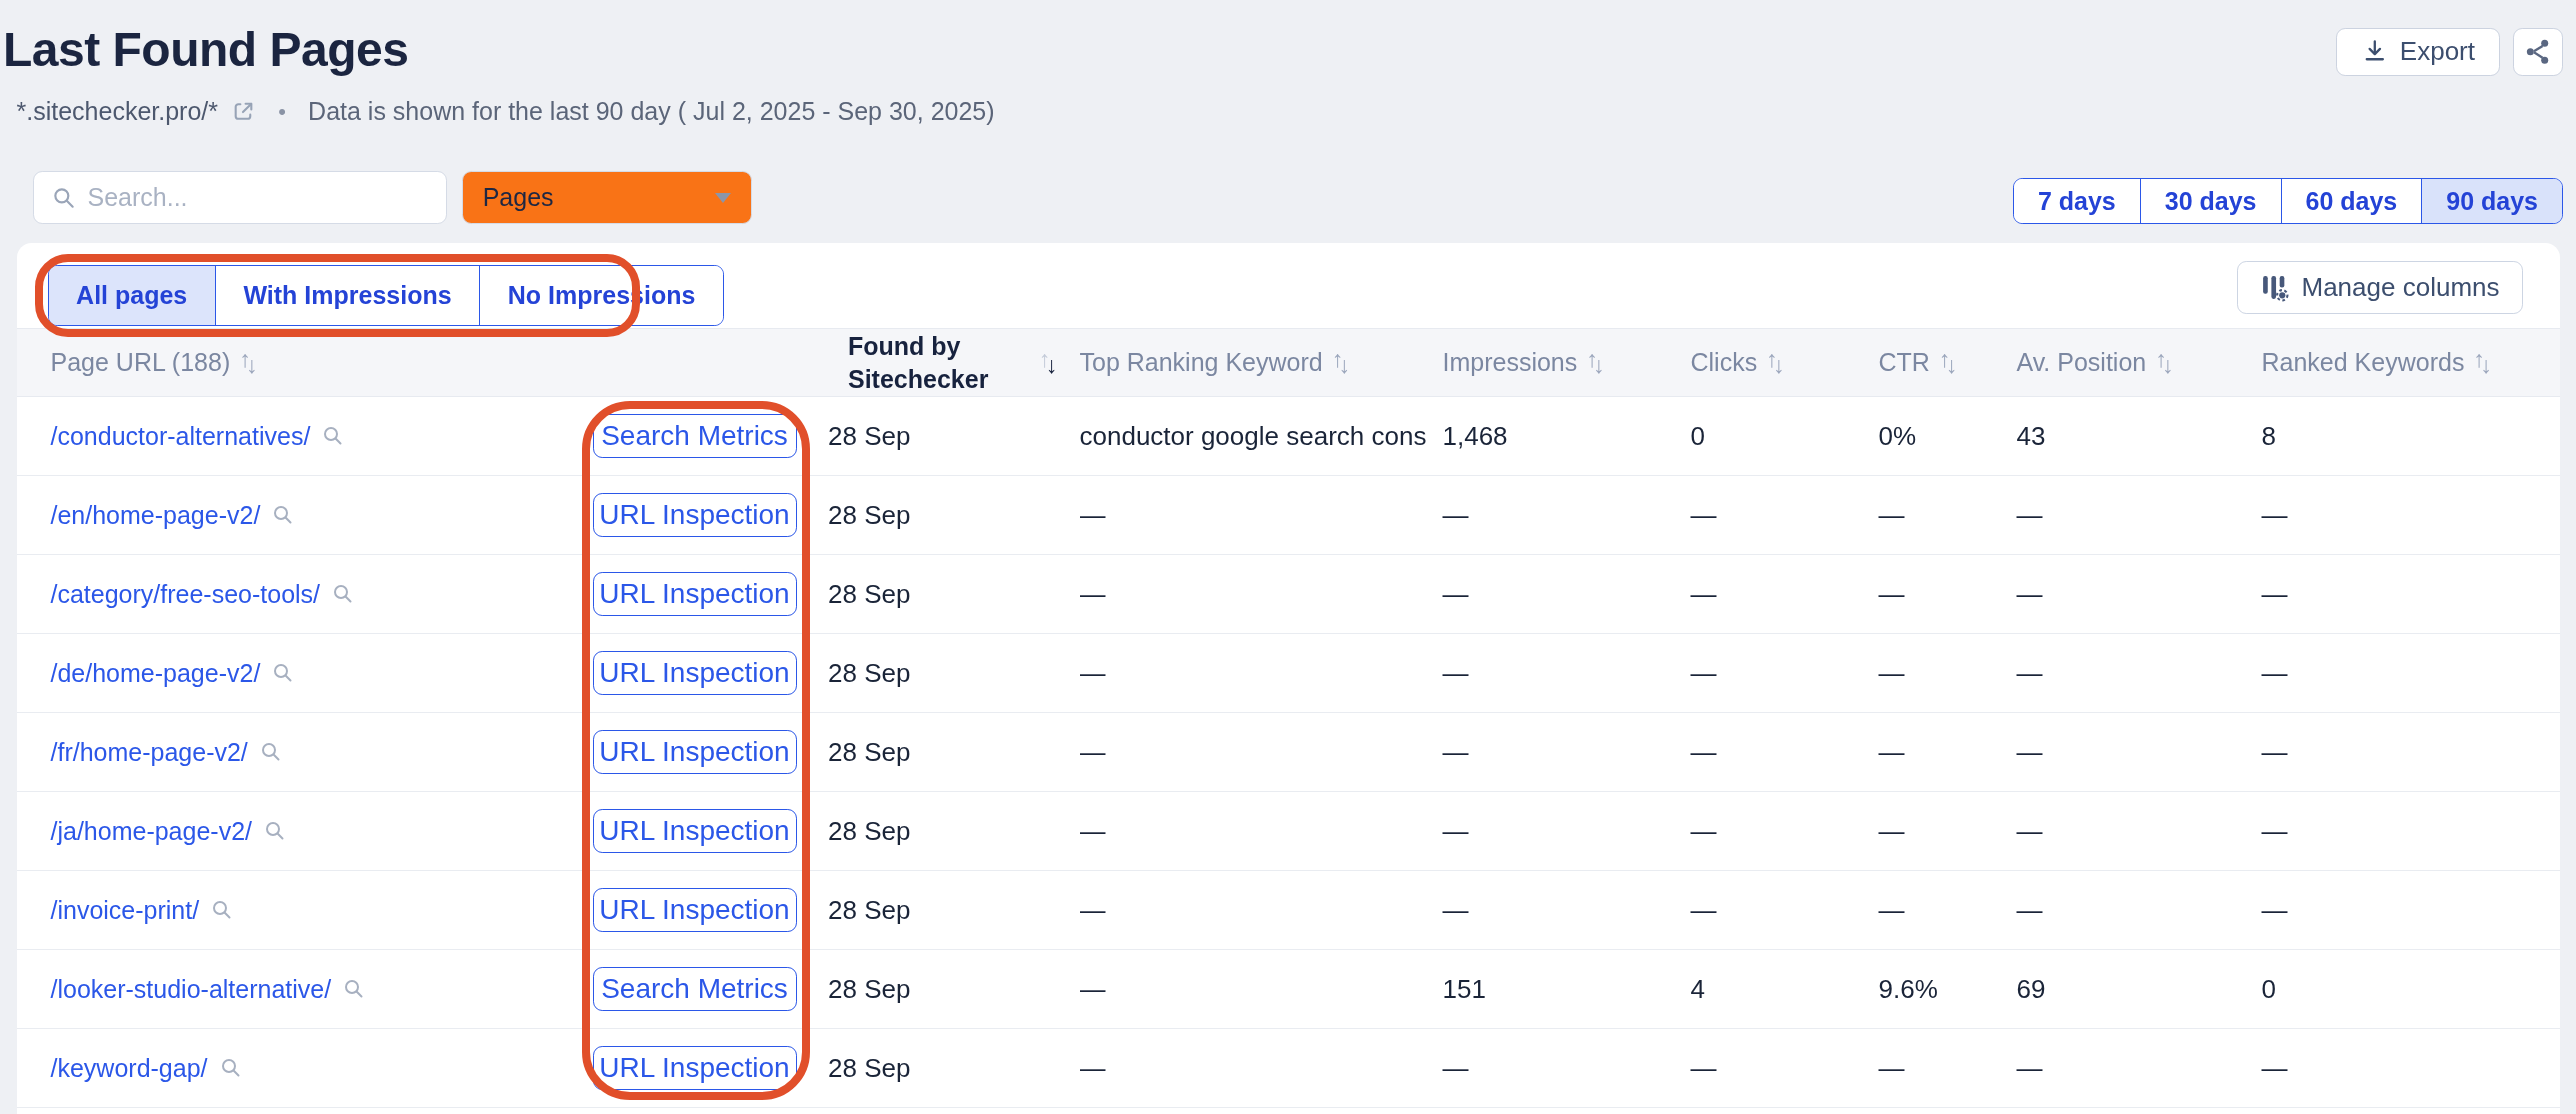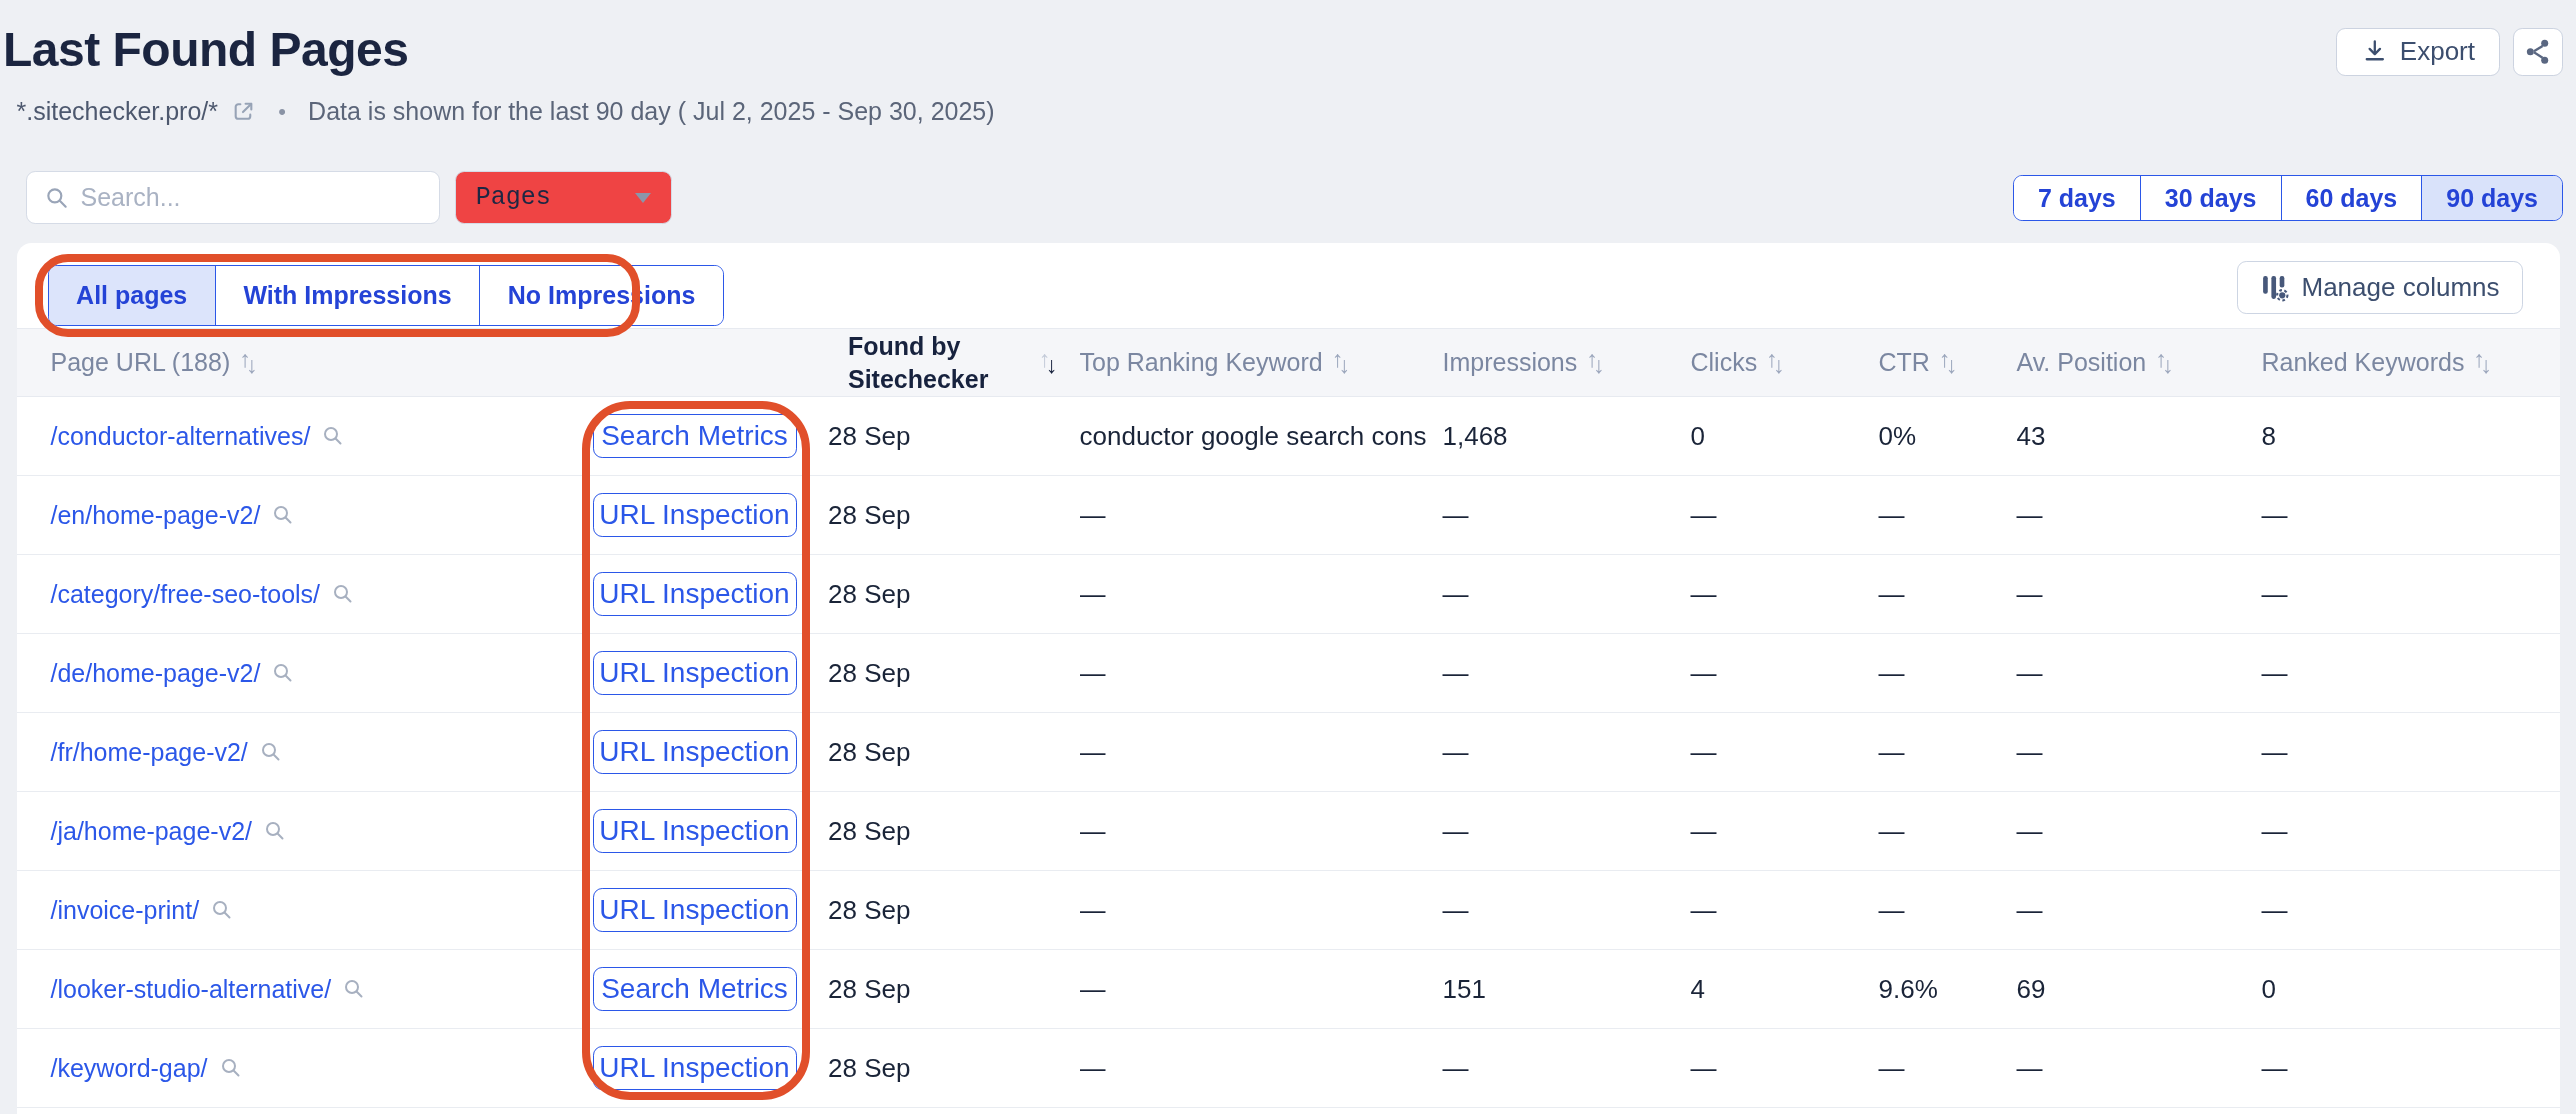--- a/index.html
+++ b/index.html
@@ -18,33 +18,33 @@
   }
   .btn-share {
     width:50px; height:48px; display:flex; align-items:center; justify-content:center;
     background:#fff; border:1.8px solid #ccd3e0; border-radius:9.2px; cursor:pointer;
   }
   
   .subtitle { position:absolute; left:16.5px; top:97px; display:flex; align-items:center; gap:13px; font-size:25px; color:#5b6579; }
   .subtitle .domain { color:#4d586e; }
   .subtitle .dot { color:#8a93a5; font-size:22px; margin:0 9.2px; }
   
-  .controls { position:absolute; left:26px; top:171px; right:13px; display:flex; align-items:center; }
+  .controls { position:absolute; left:33px; top:171px; right:13px; display:flex; align-items:flex-end; }
   .search-box {
     display:flex; align-items:center; gap:11px; width:414px; height:53px; padding:0 16.5px;
     background:#fff; border:1.8px solid #d5dbe6; border-radius:9.2px;
   }
   .search-box input {
     border:none; outline:none; flex:1; font-size:25px; font-family:inherit; color:#1d2743; background:transparent;
   }
   .search-box input::placeholder { color:#a9b2c3; }
   .scope-select {
-    margin-left:14.7px; width:217px; height:53px; padding:0 20px; background:#ef4444;
+    margin-left:14.7px; width:290px; height:53px; padding:0 20px; background:#f97316;
     border:1.8px solid #d5dbe6; border-radius:9.2px; display:flex; align-items:center; justify-content:space-between;
-    font-size:25px; color:#1d2743; cursor:pointer;font-family:Liberation Mono, monospace;
+    font-size:25px; color:#1d2743; cursor:pointer;
   }
   .caret-down { width:0; height:0; border-left:8.3px solid transparent; border-right:8.3px solid transparent; border-top:10px solid #8b96aa; }
   .range-group {
     margin-left:auto; margin-top:1.8px; display:flex; height:46px;
     border:1.8px solid #2b57e8; border-radius:9.2px; overflow:hidden; background:#fff;
   }
   .range-btn {
     padding:0 24px; background:#fff; border:none; border-left:1.8px solid #2b57e8;
     font-size:25px; font-weight:600; color:#2443d6; font-family:inherit; cursor:pointer; line-height:42px;
   }

